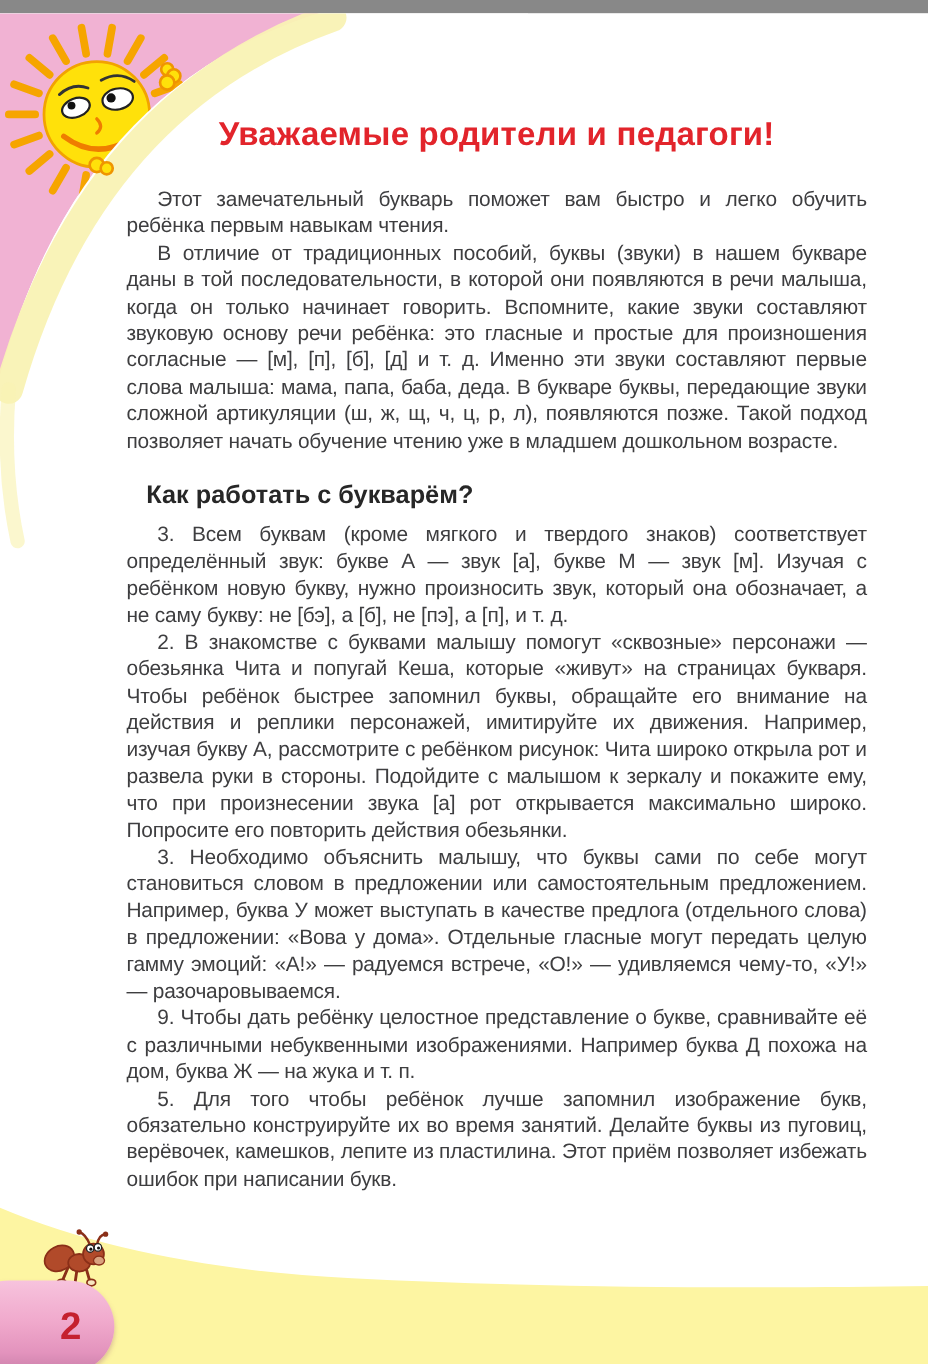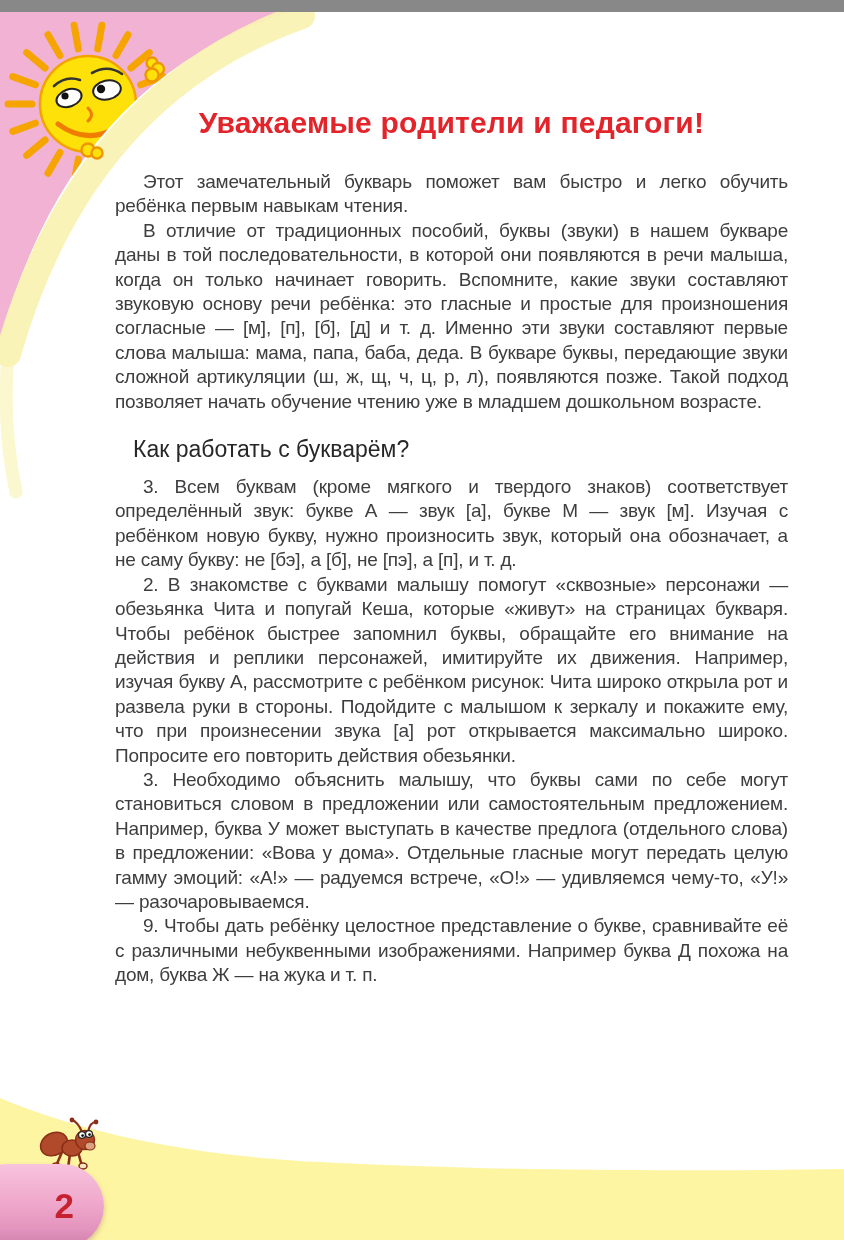--- a/index.html
+++ b/index.html
@@ -38,21 +38,21 @@
   }
   h1.page-heading{
     margin:94px 0 30px 0;
     text-align:center;
     font-size:30px;line-height:34px;font-weight:bold;
     color:var(--heading-red,#e2242b);
     letter-spacing:0.2px;
   }
   h2.section-heading{
     margin:22px 0 12px 18px;
-    font-size:23px;line-height:27px;font-weight:normal;
+    font-size:23px;line-height:27px;font-weight:bold;
     color:#272727;
   }
   .content p{
     margin:0;
     font-size:19px;line-height:24.4px;
     text-align:justify;
     text-indent:28px;
     letter-spacing:-0.2px;
   }
   
@@ -118,20 +118,21 @@
 
   <div class="content">
     <h1 class="page-heading">Уважаемые родители и педагоги!</h1>
     <p>Этот замечательный букварь поможет вам быстро и легко обучить ребёнка первым навыкам чтения.</p>
     <p>В отличие от традиционных пособий, буквы (звуки) в нашем букваре даны в той последовательности, в которой они появляются в речи малыша, когда он только начинает говорить. Вспомните, какие звуки составляют звуковую основу речи ребёнка: это гласные и простые для произношения согласные — [м], [п], [б], [д] и т. д. Именно эти звуки составляют первые слова малыша: мама, папа, баба, деда. В букваре буквы, передающие звуки сложной артикуляции (ш, ж, щ, ч, ц, р, л), появляются позже. Такой подход позволяет начать обучение чтению уже в младшем дошкольном возрасте.</p>
     <h2 class="section-heading">Как работать с букварём?</h2>
     <p>3. Всем буквам (кроме мягкого и твердого знаков) соответствует определённый звук: букве А — звук [а], букве М — звук [м]. Изучая с ребёнком новую букву, нужно произносить звук, который она обозначает, а не саму букву: не [бэ], а [б], не [пэ], а [п], и т. д.</p>
     <p>2. В знакомстве с буквами малышу помогут «сквозные» персонажи — обезьянка Чита и попугай Кеша, которые «живут» на страницах букваря. Чтобы ребёнок быстрее запомнил буквы, обращайте его внимание на действия и реплики персонажей, имитируйте их движения. Например, изучая букву А, рассмотрите с ребёнком рисунок: Чита широко открыла рот и развела руки в стороны. Подойдите с малышом к зеркалу и покажите ему, что при произнесении звука [а] рот открывается максимально широко. Попросите его повторить действия обезьянки.</p>
     <p>3. Необходимо объяснить малышу, что буквы сами по себе могут становиться словом в предложении или самостоятельным предложением. Например, буква У может выступать в качестве предлога (отдельного слова) в предложении: «Вова у дома». Отдельные гласные могут передать целую гамму эмоций: «А!» — радуемся встрече, «О!» — удивляемся чему-то, «У!» — разочаровываемся.</p>
     <p>9. Чтобы дать ребёнку целостное представление о букве, сравнивайте её с различными небуквенными изображениями. Например буква Д похожа на дом, буква Ж — на жука и т. п.</p>
+    <p>5. Для того чтобы ребёнок лучше запомнил изображение букв, обязательно конструируйте их во время занятий. Делайте буквы из пуговиц, верёвочек, камешков, лепите из пластилина. Этот приём позволяет избежать ошибок при написании букв.</p>
   </div>
 
   <svg class="band-svg" width="844" height="160" viewBox="0 0 844 160" preserveAspectRatio="none" aria-hidden="true">
     <path class="band-fill" d="M0,6 C90,44 200,64 320,70 C520,80 700,79 844,77 L844,160 L0,160 Z"></path>
   </svg>
 
   <svg class="ant-svg" width="80" height="80" viewBox="0 0 80 80" aria-hidden="true">
     <g stroke="#8a2f18" stroke-width="2.6" stroke-linecap="round">
       <path d="M30,52 L24,66 M38,54 L36,68 M46,52 L50,66" fill="none"></path>
     </g>

